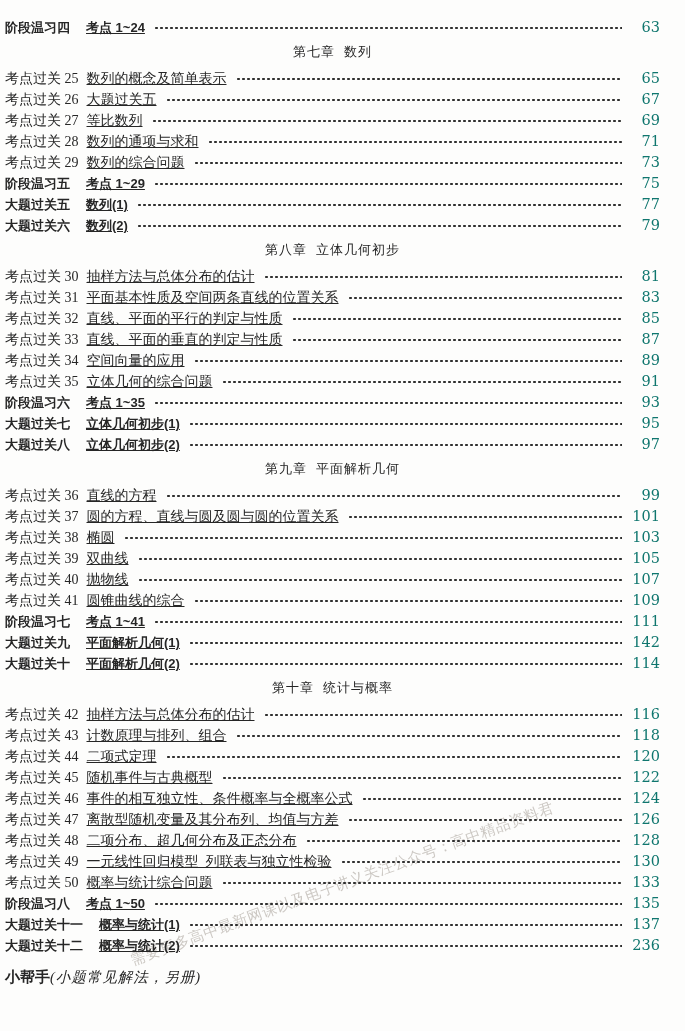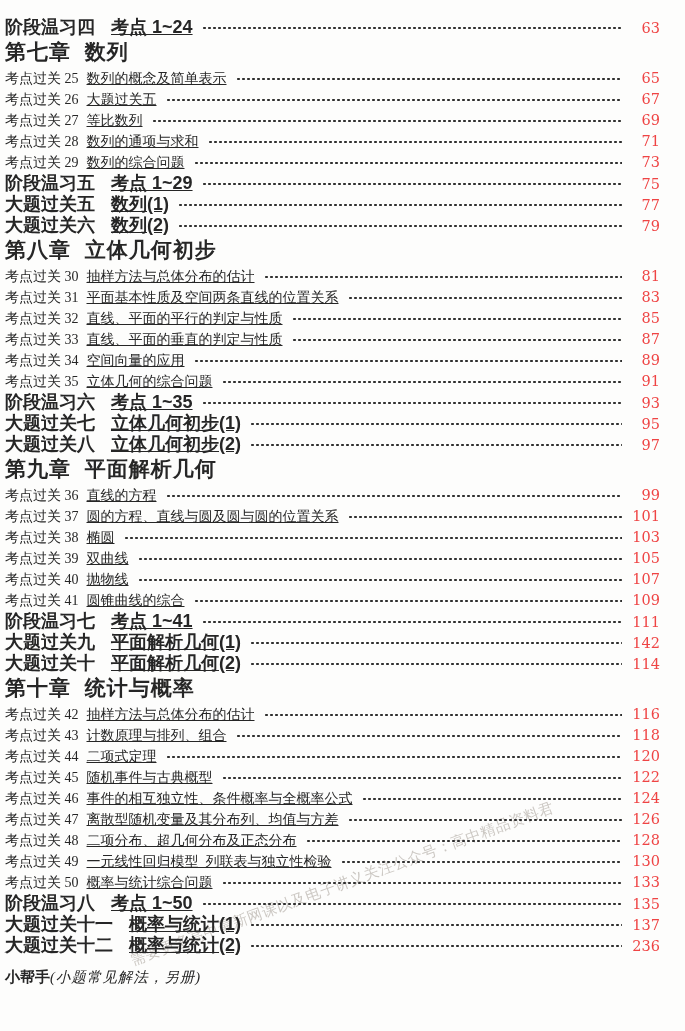--- a/index.html
+++ b/index.html
@@ -22,46 +22,47 @@
     height: 21px;
     line-height: 21px;
     font-size: 14px;
   }
   .toc-label { white-space: pre; flex: none; }
   .toc-title { white-space: pre; flex: none; margin-left: 8px; text-decoration: underline; }
   .toc-row.bold .toc-label,
   .toc-row.bold .toc-title {
     font-weight: 700;
     font-family: "Liberation Sans", sans-serif;
-    font-size: 18px;
+    font-size: 13px;
   }
   .toc-row.bold .toc-title { margin-left: 16px; }
   .leader {
     flex: 1 1 auto;
     align-self: center;
     height: 6px;
     margin: 0 8px 0 9px;
     background-image: radial-gradient(circle, #2e2e2e 1.05px, transparent 1.45px);
     background-size: 5px 6px;
     background-repeat: repeat-x;
     background-position: 0 50%;
     min-width: 10px;
   }
   .pagenum {
     flex: none;
     width: 30px;
     text-align: right;
     font-size: 14.5px;
     font-family: "DejaVu Serif", serif;
-    color: #ef4444;
+    color: #0f766e;
   }
   .chapter-heading {
-    font-size: 21px;
+    text-align: center;
+    font-size: 13px;
     line-height: 24px;
-    font-weight: 700;
+    font-weight: 400;
     font-family: "Liberation Sans", sans-serif;
     letter-spacing: 1px;
     white-space: pre;
     margin: 2px 0 4px 0;
   }
   .footer { margin-top: 9px; position: relative; z-index: 2; }
   .footer-line { height: 23px; line-height: 23px; font-size: 15px; }
   .footer-title { font-weight: 700; font-family: "Liberation Sans", sans-serif; }
   .footer-note { font-style: italic; font-size: 14.5px; letter-spacing: 1px; }
   .watermark {

